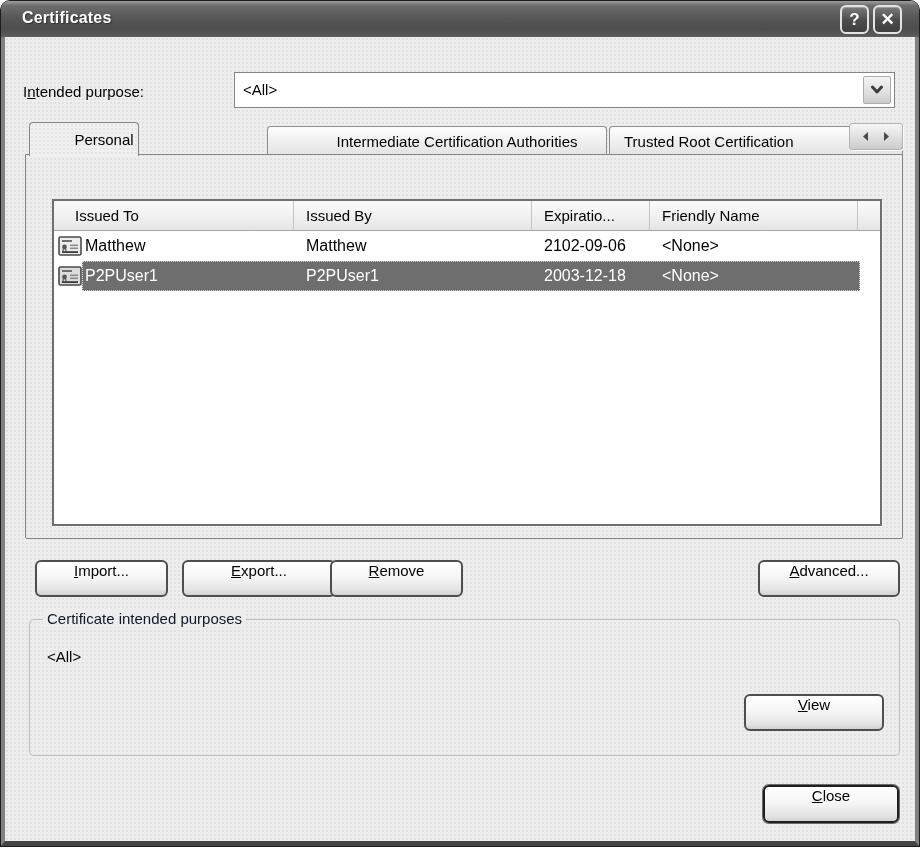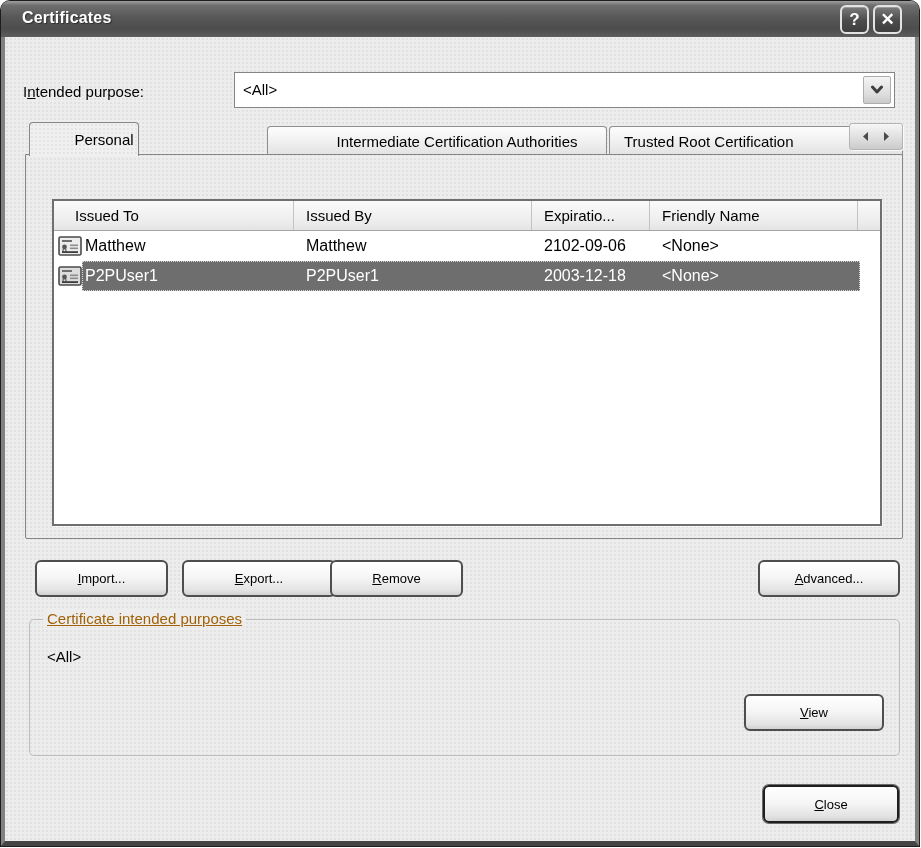--- a/index.html
+++ b/index.html
@@ -109,41 +109,41 @@
     position:absolute; left:28px; width:778px; top:0px; bottom:0px;
     background:#6e6e6e; border:1px dotted #d6d6d6; z-index:0;
   }
   .lv-row.selected .rcell { color:#ffffff; }
   .cert-icon { width:24px; height:20px; flex:0 0 auto; }
   
   .btn {
     position:absolute; height:37px;
     border:2px solid #4e4e4e; border-radius:6px;
     background:linear-gradient(180deg,#ffffff 0%,#f4f4f4 50%,#e3e3e3 85%,#d2d2d2 100%);
-    font-size:13px; color:#000; font-family:"Liberation Sans", sans-serif;
-    display:flex; align-items:center; justify-content:center;
+    font-size:15px; color:#000; font-family:"Liberation Sans", sans-serif;
+    display:flex; justify-content:center;
     cursor:pointer; box-shadow:inset 0 1px 0 #ffffff;
   }
   .btn-import { left:30px; top:523px; width:133px; }
   .btn-export { left:177px; top:523px; width:154px; }
   .btn-remove { left:325px; top:523px; width:133px; }
   .btn-advanced { left:753px; top:523px; width:142px; }
   .btn-view { left:714px; top:74px; width:140px; height:37px; }
   .btn-close {
     left:758px; top:748px; width:136px; height:38px;
     border:2px solid #1f1f1f; box-shadow:0 0 0 1px #6a6a6a, inset 0 1px 0 #ffffff;
   }
   
   .groupbox {
     position:absolute; left:24px; top:582px; width:871px; height:137px;
     border:1px solid #bdbdbd; border-radius:5px;
   }
   .gb-legend {
     position:absolute; left:13px; top:-10px; padding:0 4px;
-    background:#ededed; font-size:15px; color:#a16207;text-decoration:underline;
+    background:#ededed; font-size:15px; color:#0f172a;
   }
   .gb-value { position:absolute; left:17px; top:28px; font-size:15px; color:#000; }
 </style>
 </head>
 <body>
 
 <div class="dialog">
 
   <div class="titlebar">
     <span class="title-text">Certificates</span>

